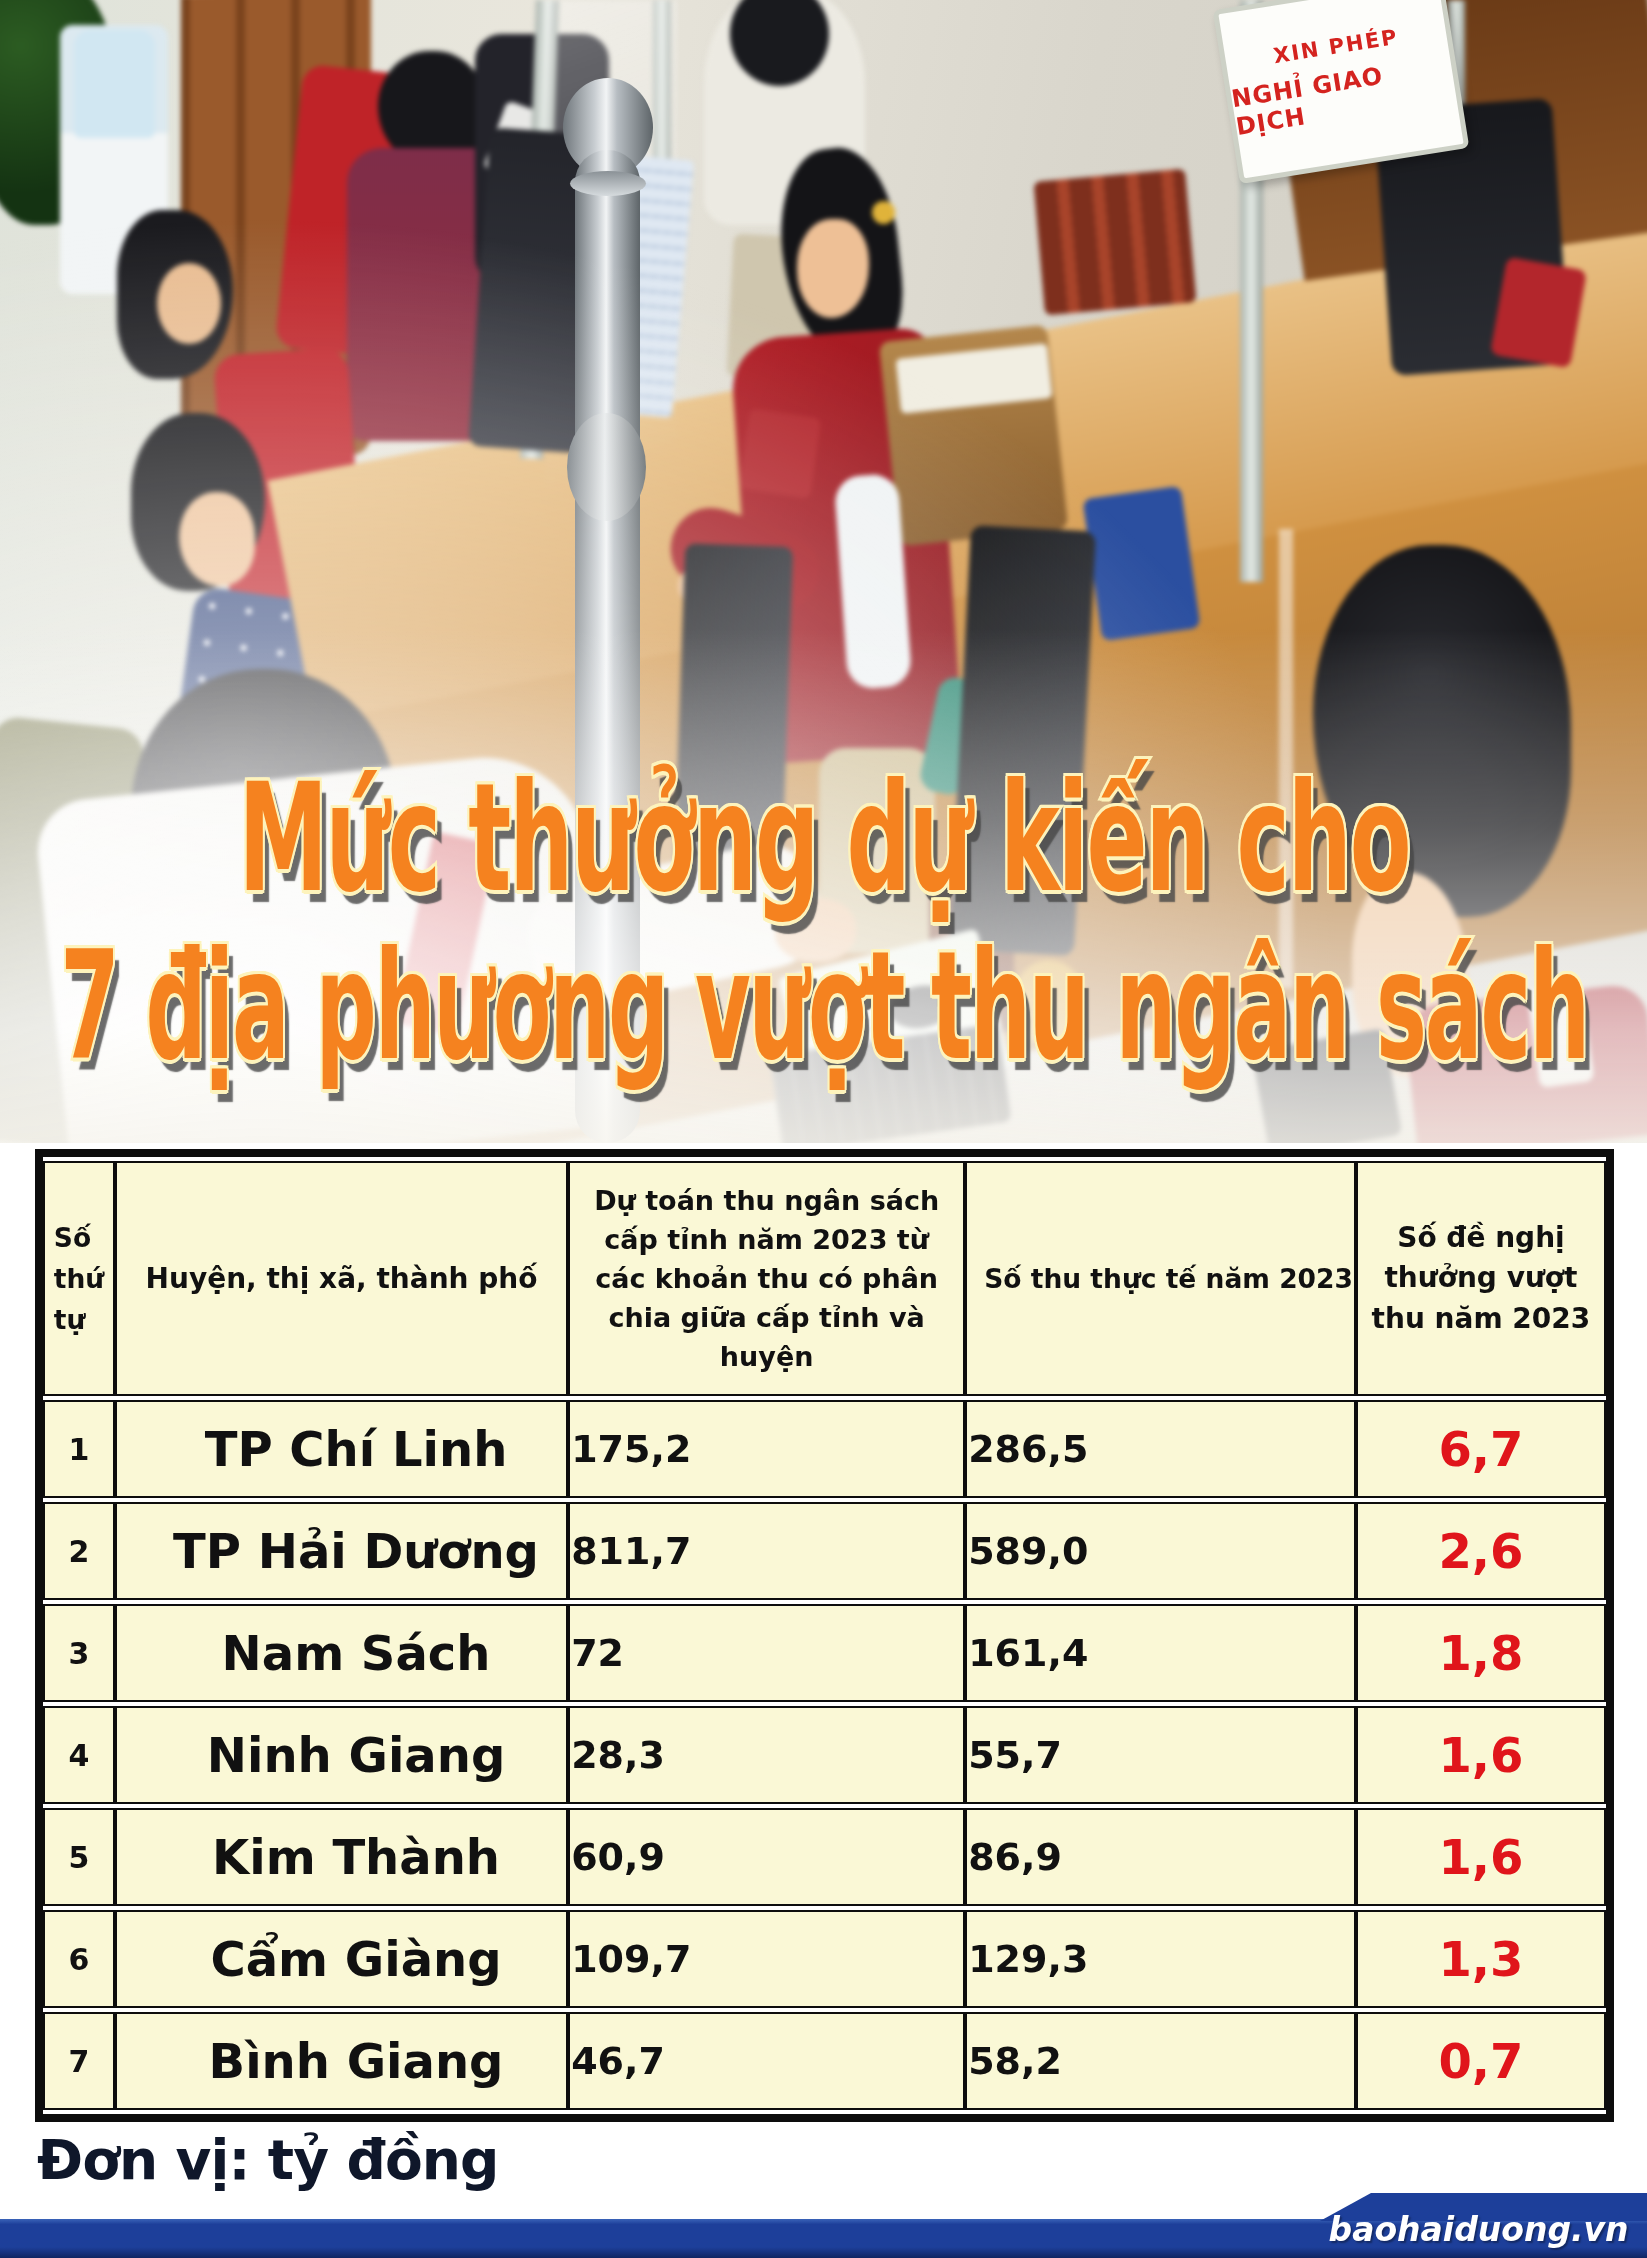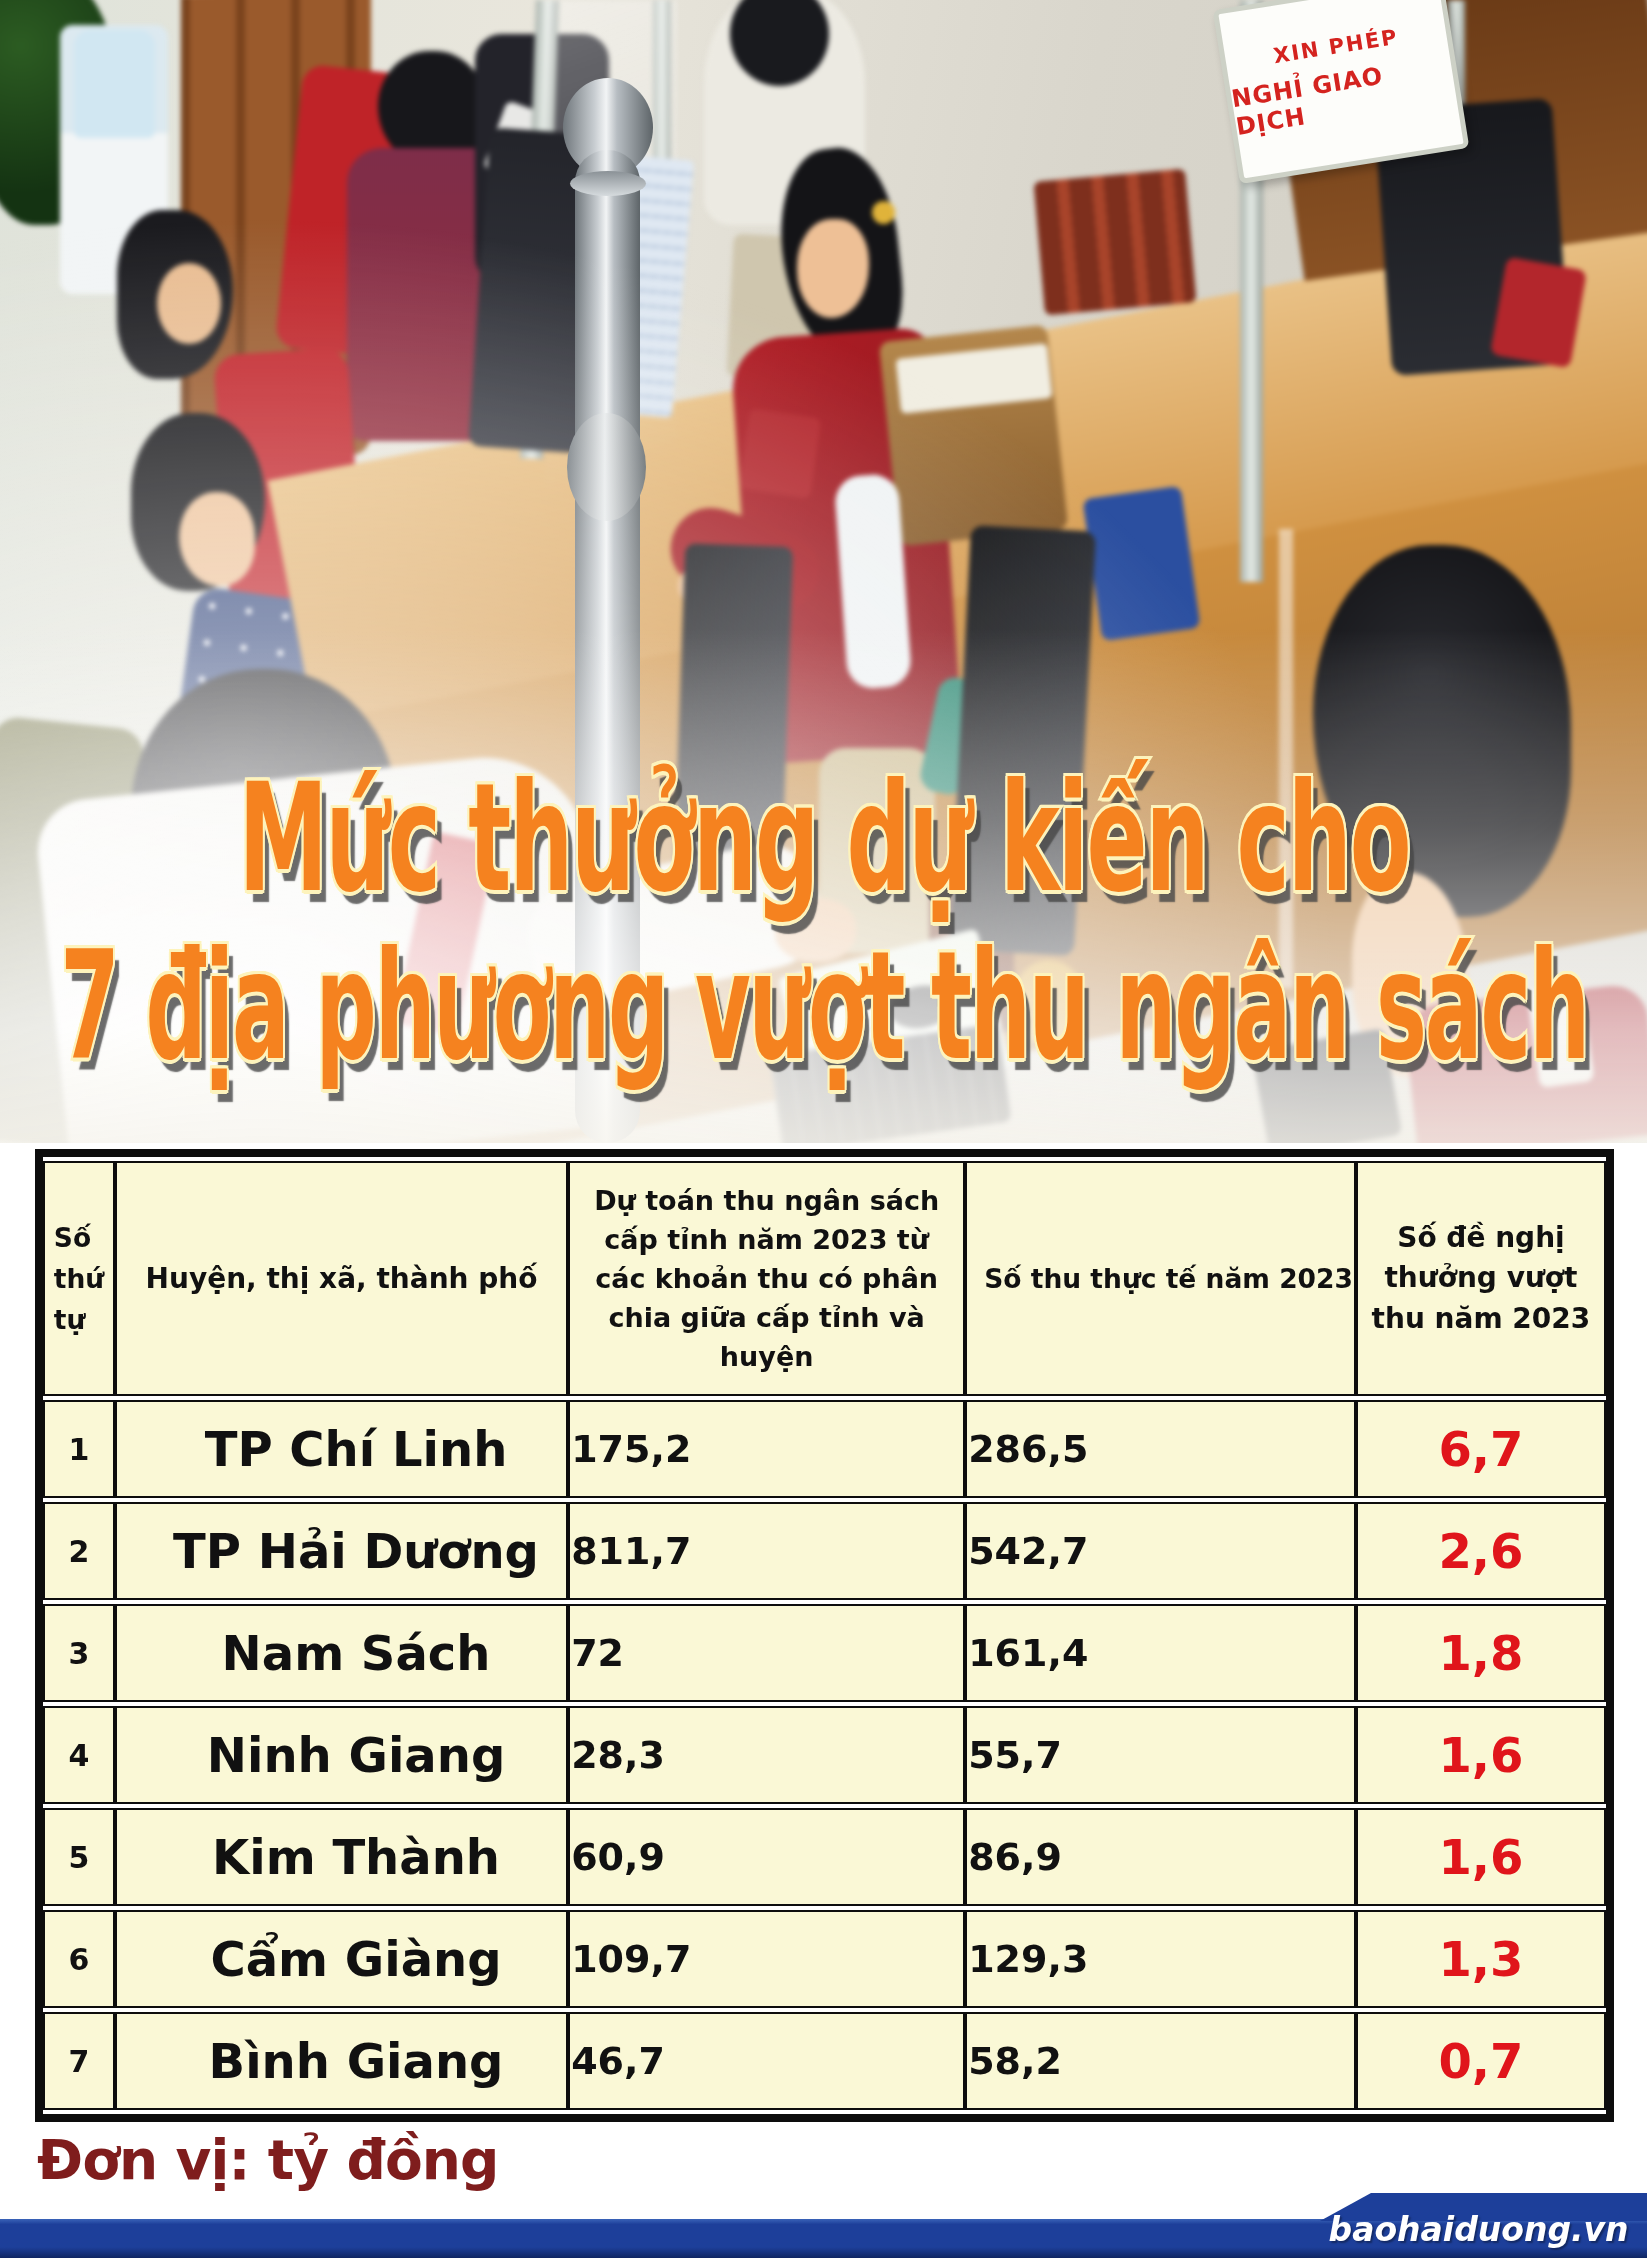--- a/index.html
+++ b/index.html
@@ -46,21 +46,21 @@
   .h2{font-size:28px;text-align:center;white-space:nowrap;}
   .h3{font-size:27px;text-align:center;line-height:1.45;padding:0 10.6px;}
   .h4{font-size:26.5px;text-align:right;white-space:nowrap;}
   .h5{font-size:28px;text-align:center;line-height:1.45;padding:0 8.8px;}
   td.stt{font-size:30px;text-align:center;}
   td.name{font-size:48px;text-align:center;padding-left:30px;}
   td.num{font-size:38px;}
   td.red{font-size:48px;text-align:center;color:#e0151b;}
 
   
-  .unit{position:absolute;left:37px;top:2128px;font-size:55px;font-weight:bold;color:#7f1d1d;
+  .unit{position:absolute;left:37px;top:2128px;font-size:55px;font-weight:bold;color:#0f172a;
         letter-spacing:-0.9px;z-index:6;}
   .bar{position:absolute;left:0;bottom:0;width:100%;height:39px;
        background:linear-gradient(180deg,#3a63b8 0,#1d3f9a 5.3px,#1d3f9a 28px,#0f2663 39px);z-index:6;}
   .tab{position:absolute;right:0;bottom:37px;width:328px;height:28px;background:#1d3f9a;
        clip-path:polygon(51px 0,100% 0,100% 100%,0 100%);z-index:6;}
   .wm{position:absolute;right:19.4px;bottom:8.8px;font-size:33px;font-style:italic;font-weight:bold;
       color:#ffffff;z-index:7;text-shadow:1.8px 1.8px 1.8px rgba(0,0,0,.35);}
 </style>
 </head>
 <body>
@@ -185,21 +185,21 @@
       <td class="stt">1</td>
       <td class="name">TP Chí Linh</td>
       <td class="num">175,2</td>
       <td class="num">286,5</td>
       <td class="red">6,7</td>
     </tr>
     <tr>
       <td class="stt">2</td>
       <td class="name">TP Hải Dương</td>
       <td class="num">811,7</td>
-      <td class="num">542,7</td>
+      <td class="num">589,0</td>
       <td class="red">2,6</td>
     </tr>
     <tr>
       <td class="stt">3</td>
       <td class="name">Nam Sách</td>
       <td class="num">72</td>
       <td class="num">161,4</td>
       <td class="red">1,8</td>
     </tr>
     <tr>

